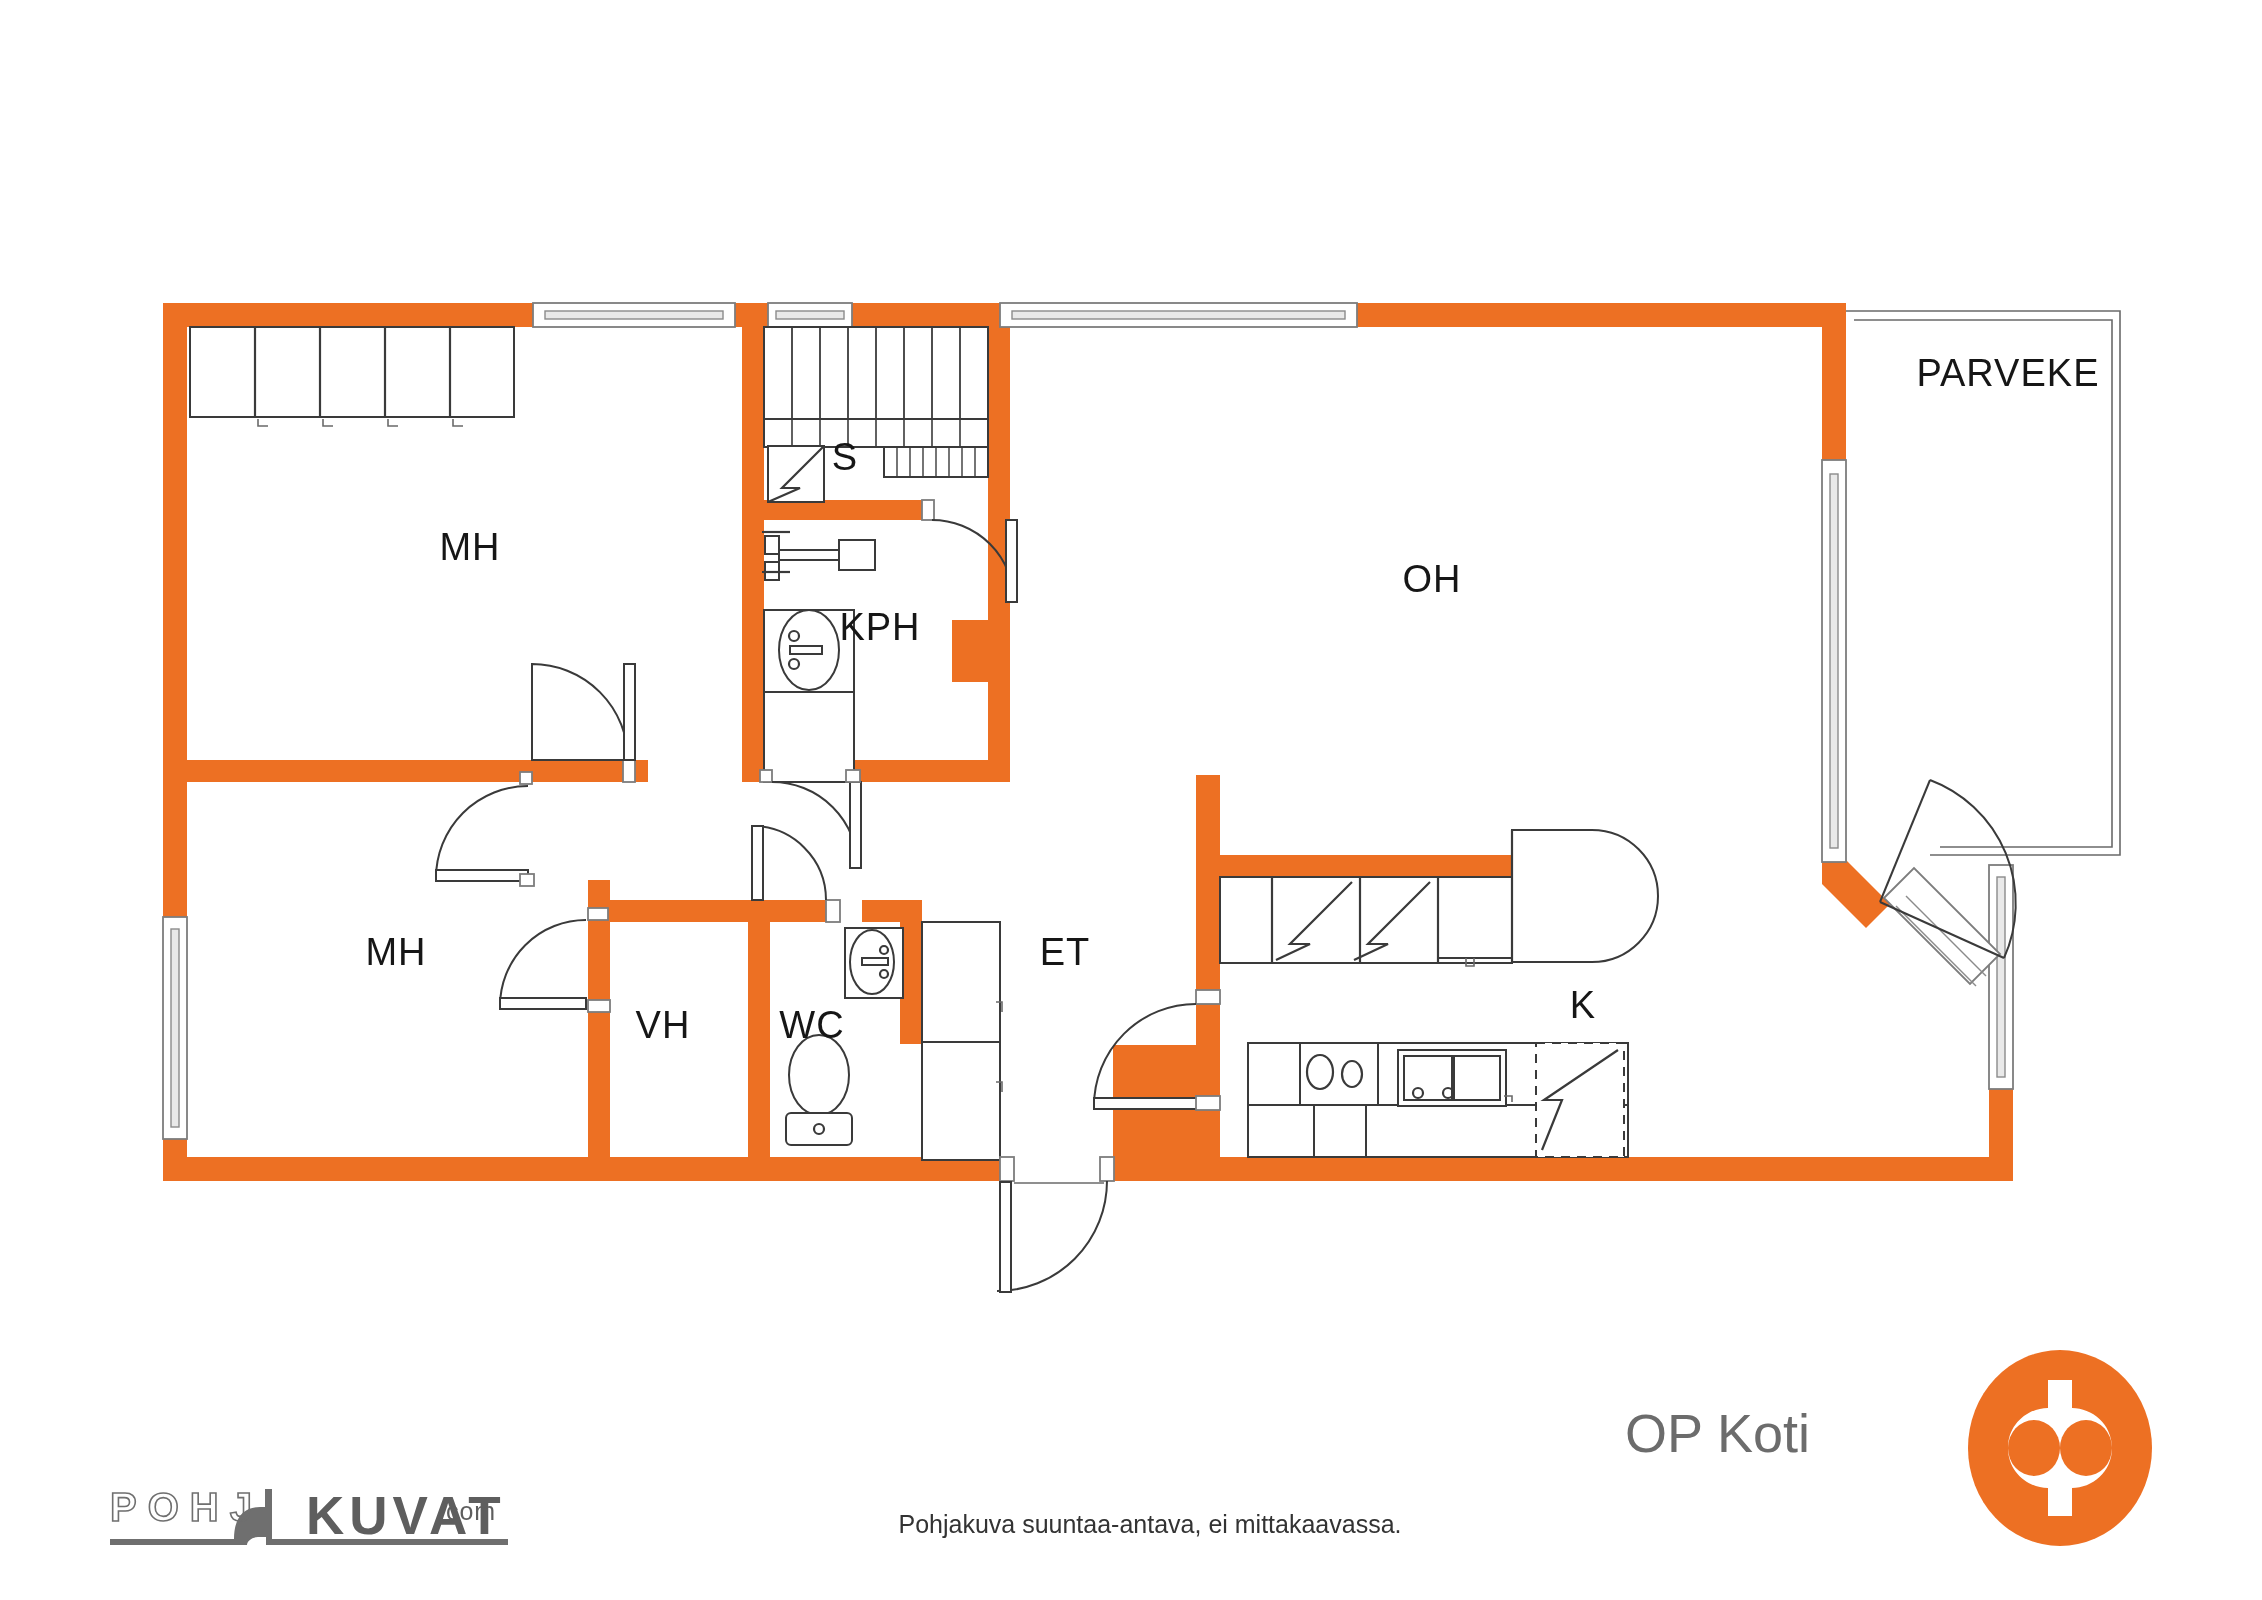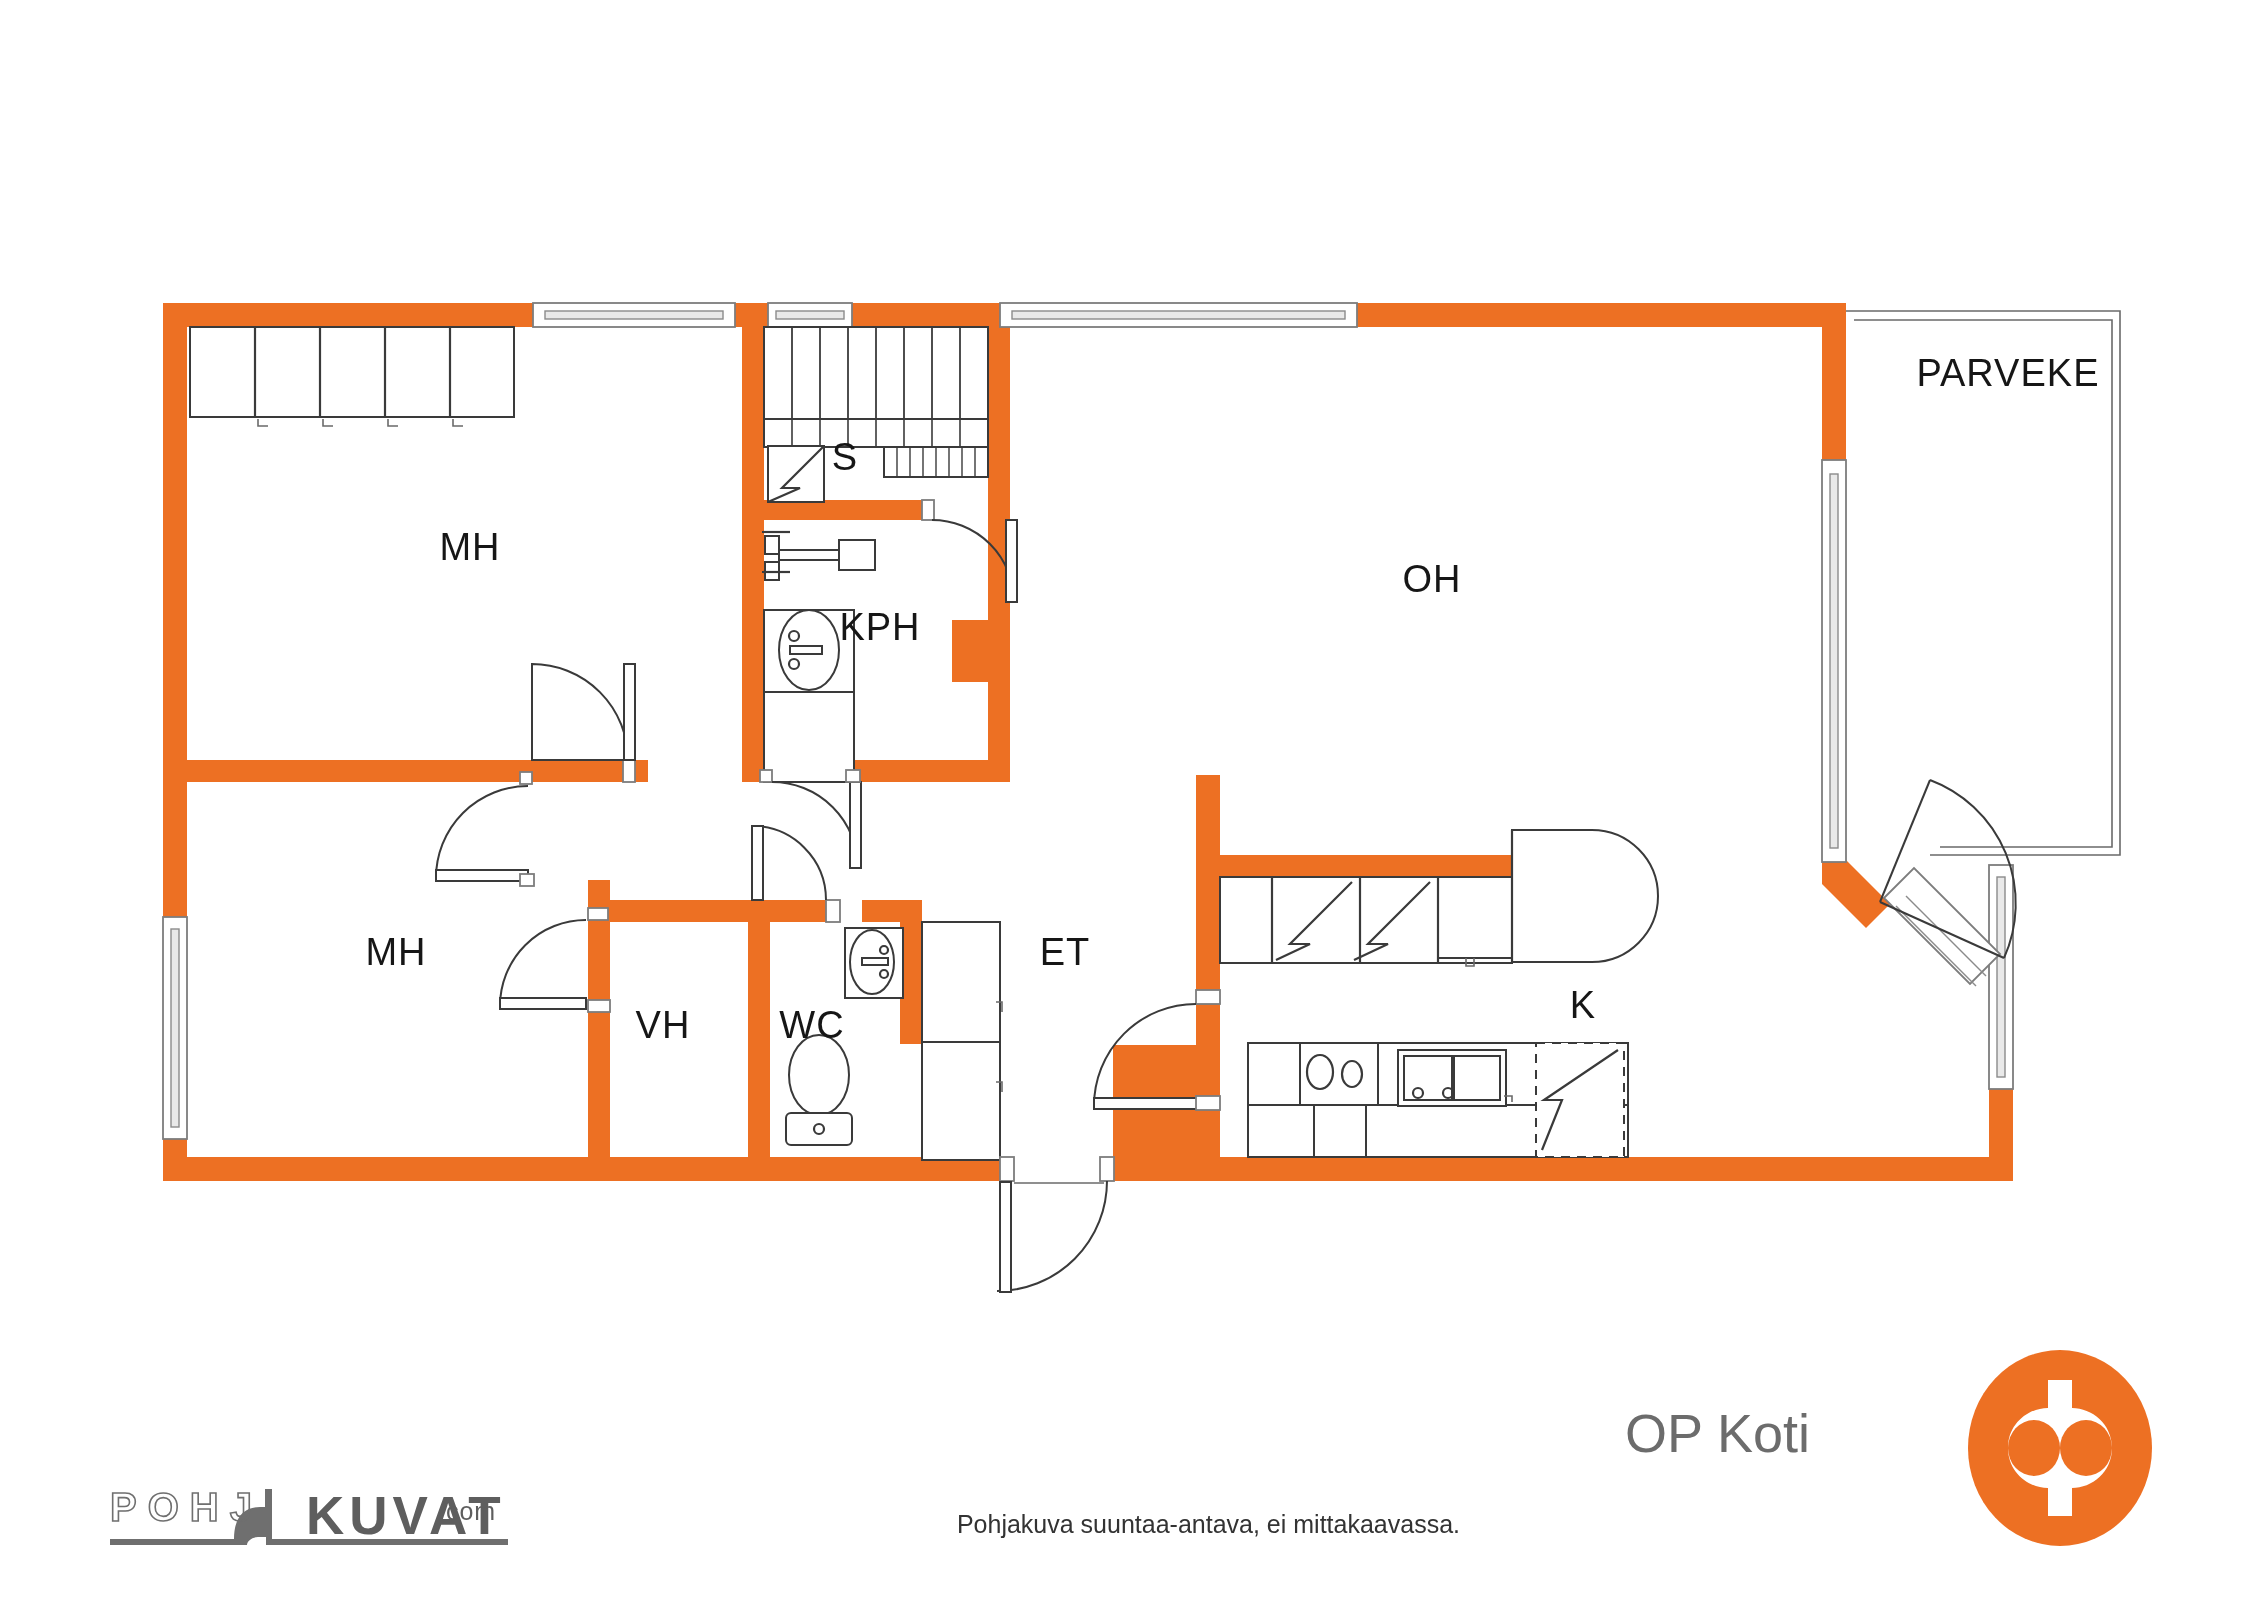--- a/index.html
+++ b/index.html
@@ -1,21 +1,21 @@
 <!DOCTYPE html>
 <html><head>
 <meta charset="utf-8">
 <title>Floor Plan</title>
 <style>
   html,body{margin:0;padding:0;background:#ffffff;}
   body{width:2262px;height:1600px;font-family:"Liberation Sans",sans-serif;overflow:hidden;position:relative;}
   #stage{position:absolute;left:0;top:0;width:2262px;height:1600px;background:#fff;}
   svg#plan{position:absolute;left:0;top:0;width:2262px;height:1600px;display:block;}
   .room-label{font-family:"Liberation Sans",sans-serif;fill:#161616;font-size:38px;letter-spacing:1px;}
-  .caption{position:absolute;left:840px;top:1510px;width:620px;text-align:right;
+  .caption{position:absolute;left:840px;top:1510px;width:620px;text-align:center;
            font-family:"Liberation Sans",sans-serif;font-size:25px;color:#333;white-space:nowrap;}
   
   #pohja-logo{position:absolute;left:110px;top:1468px;width:400px;height:90px;margin-top:11px;}
   #pohja-logo .pk-outline{position:absolute;left:0;top:6px;font-size:40px;font-weight:700;letter-spacing:11px;
       color:transparent;-webkit-text-stroke:1.6px #6f6f6f;font-family:"Liberation Sans",sans-serif;}
   #pohja-logo .pk-bold{position:absolute;left:196px;top:6px;font-size:53px;font-weight:700;letter-spacing:5px;
       color:#5e5e5e;font-family:"Liberation Sans",sans-serif;}
   #pohja-logo .pk-com{position:absolute;left:328px;top:18px;font-size:25px;font-weight:400;letter-spacing:1px;
       color:#5e5e5e;font-family:"Liberation Sans",sans-serif;}
   #pohja-logo svg{position:absolute;left:0;top:0;}

